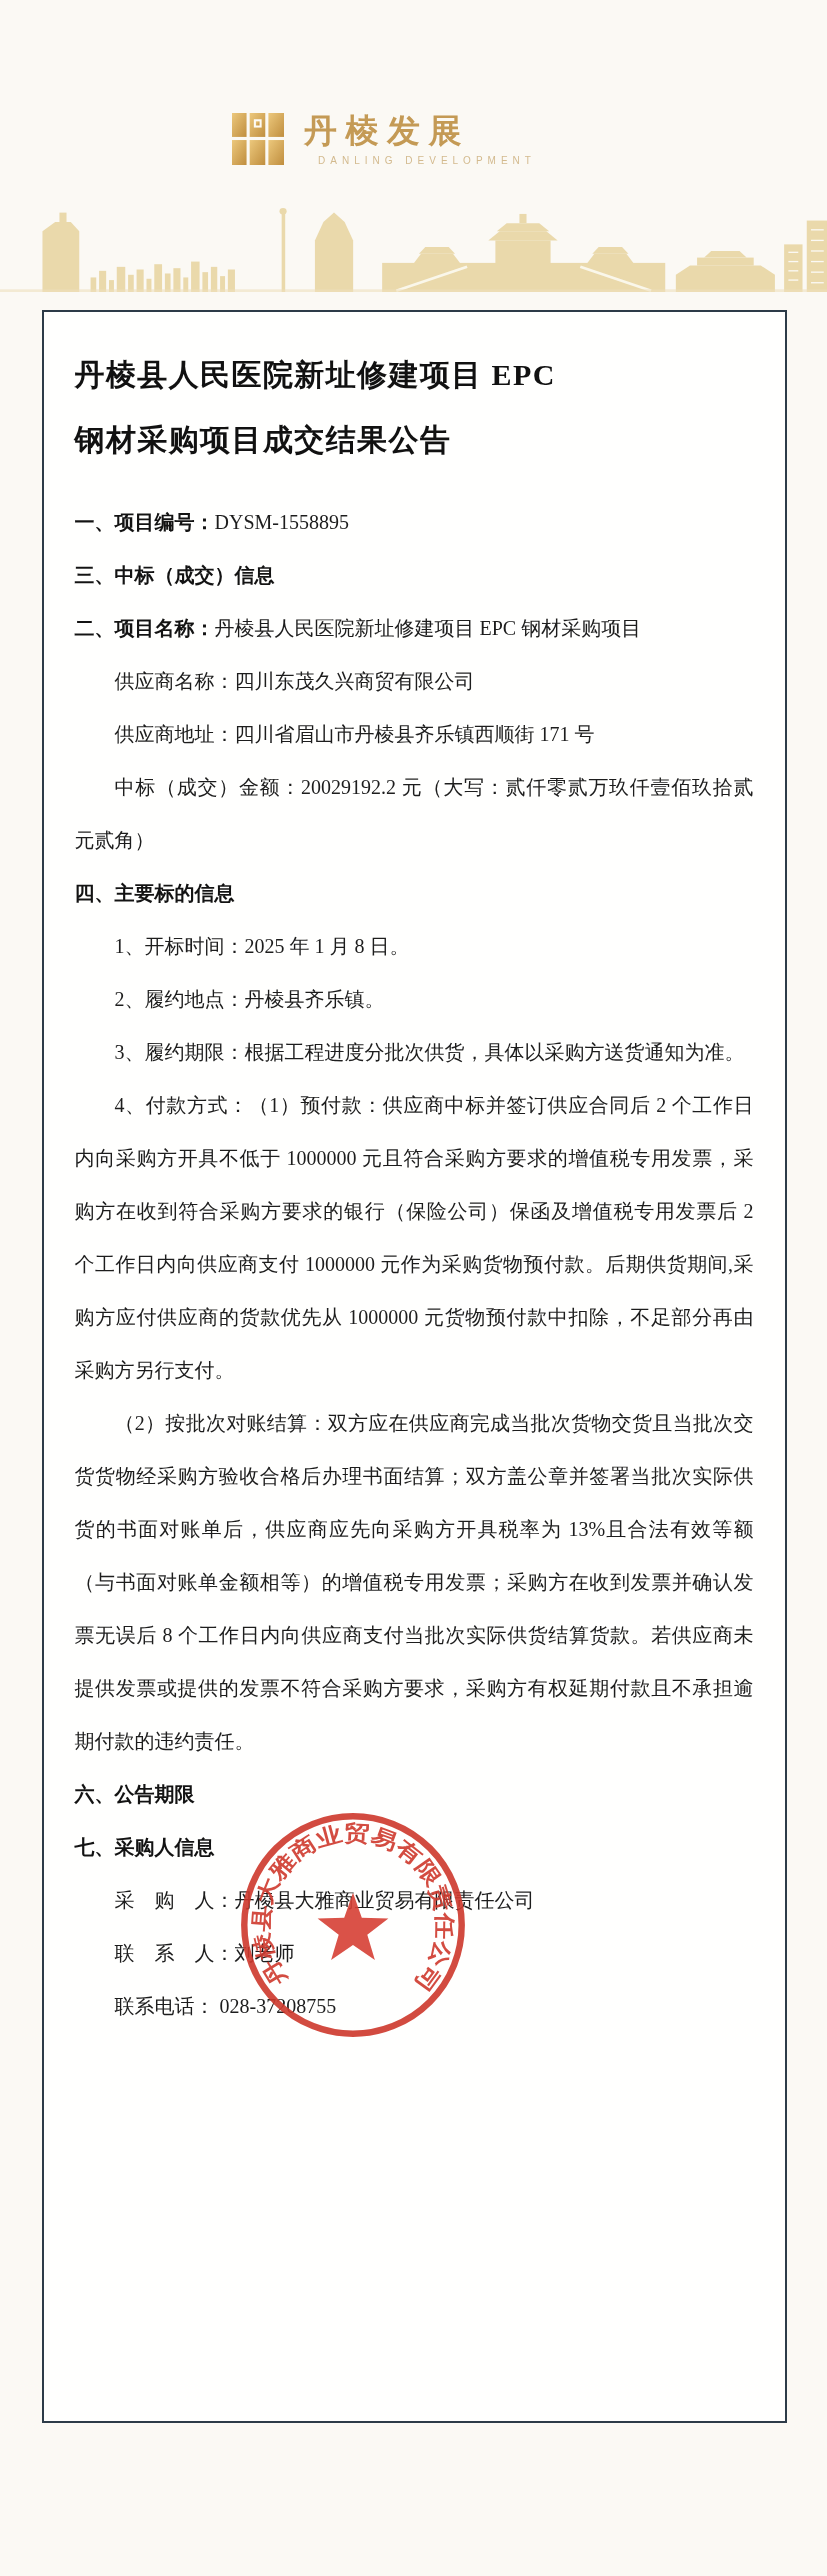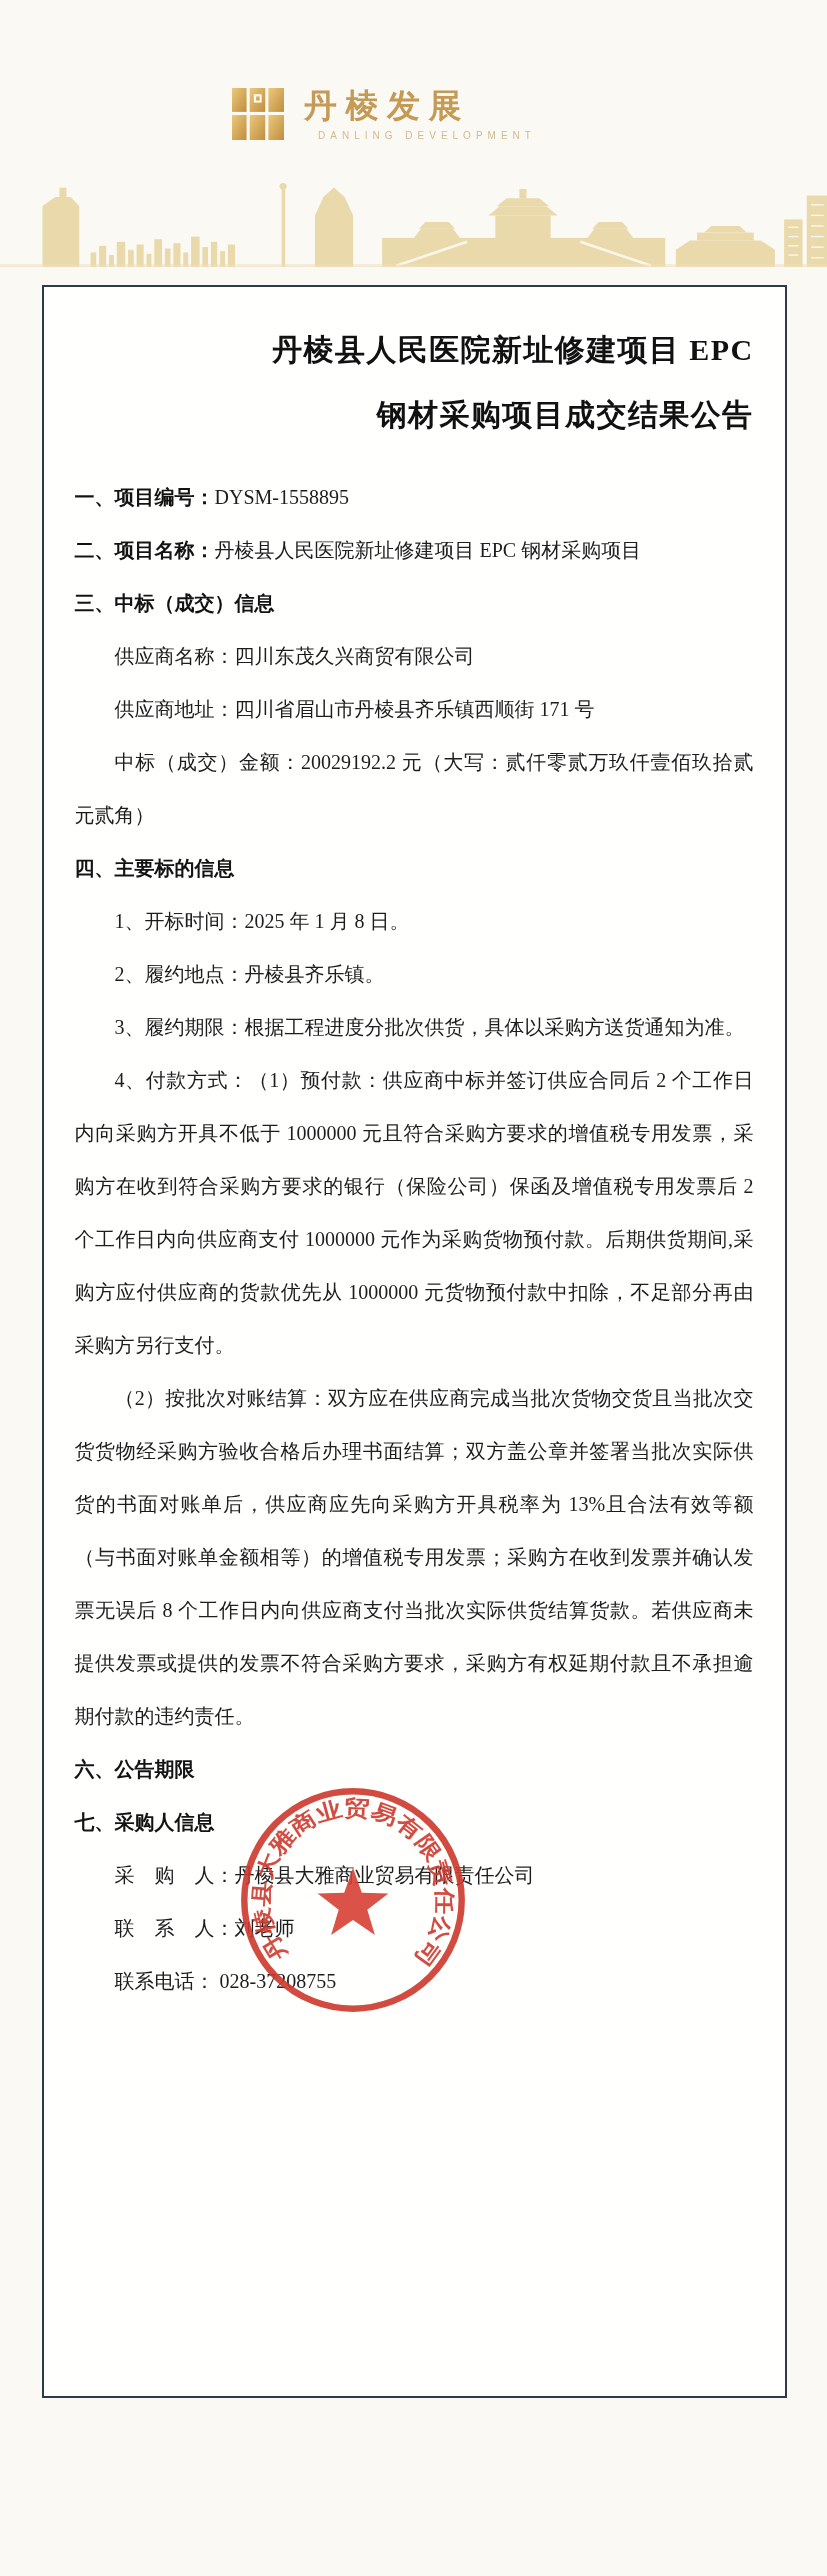--- a/index.html
+++ b/index.html
@@ -5,21 +5,21 @@
   html,body{margin:0;padding:0;}
   body{
     width:828px;
     background:#fbf9f4;
     font-family:"Liberation Serif","DejaVu Serif",serif;
     color:#1d1d1d;
   }
   .page{width:828px;min-height:2576px;position:relative;overflow:hidden;}
 
   
-  .site-header{padding-top:88px;}
+  .site-header{padding-top:113px;}
   .brand{display:flex;align-items:center;justify-content:center;gap:20px;transform:translateX(-30px);}
   .logo-mark{width:52px;height:52px;flex:0 0 auto;}
   .brand-text{display:flex;flex-direction:column;}
   .brand-name{
     font-size:33px;font-weight:700;letter-spacing:8.5px;
     color:#c49a55;line-height:1.1;
     font-family:"Liberation Serif","DejaVu Serif",serif;
   }
   .brand-sub{
     font-size:10px;letter-spacing:5px;color:#d3ba8e;margin-top:5.7px;
@@ -31,21 +31,21 @@
   
   .doc-card{
     width:679px;
     margin:18.4px auto 0;
     background:#fffffe;
     border:2.8px solid #2d3b48;
     padding:41px 31px 388px 31px;
     position:relative;
   }
   .doc-title{
-    text-align:right;font-weight:700;font-size:30px;color:#111;
+    text-align:left;font-weight:700;font-size:30px;color:#111;
     letter-spacing:1.4px;line-height:1.15;
     font-family:"Liberation Serif","DejaVu Serif",serif;
   }
   .doc-title.first{margin:4.2px 0 31px;}
   .doc-title.second{margin:0 0 38px;}
 
   .ln{
     font-size:20px;line-height:2.65;text-align:justify;
     font-family:"Liberation Serif","DejaVu Serif",serif;
   }
@@ -153,24 +153,24 @@
 
   <main class="doc-card">
 
     <h1 class="doc-title first">丹棱县人民医院新址修建项目 EPC</h1>
     <h1 class="doc-title second">钢材采购项目成交结果公告</h1>
 
     <div class="ln">
       <span class="lbl">一、项目编号：</span><span class="val">DYSM-1558895</span>
     </div>
     <div class="ln">
+      <span class="lbl">三、中标（成交）信息</span>
+    </div>
+    <div class="ln">
       <span class="lbl">二、项目名称：</span><span class="val">丹棱县人民医院新址修建项目 EPC 钢材采购项目</span>
-    </div>
-    <div class="ln">
-      <span class="lbl">三、中标（成交）信息</span>
     </div>
     <div class="ln ln-p">供应商名称：四川东茂久兴商贸有限公司</div>
     <div class="ln ln-p">供应商地址：四川省眉山市丹棱县齐乐镇西顺街 171 号</div>
     <div class="ln ln-p">中标（成交）金额：20029192.2 元（大写：贰仟零贰万玖仟壹佰玖拾贰元贰角）</div>
     <div class="ln">
       <span class="lbl">四、主要标的信息</span>
     </div>
     <div class="ln ln-p">1、开标时间：2025 年 1 月 8 日。</div>
     <div class="ln ln-p">2、履约地点：丹棱县齐乐镇。</div>
     <div class="ln ln-p">3、履约期限：根据工程进度分批次供货，具体以采购方送货通知为准。</div>

